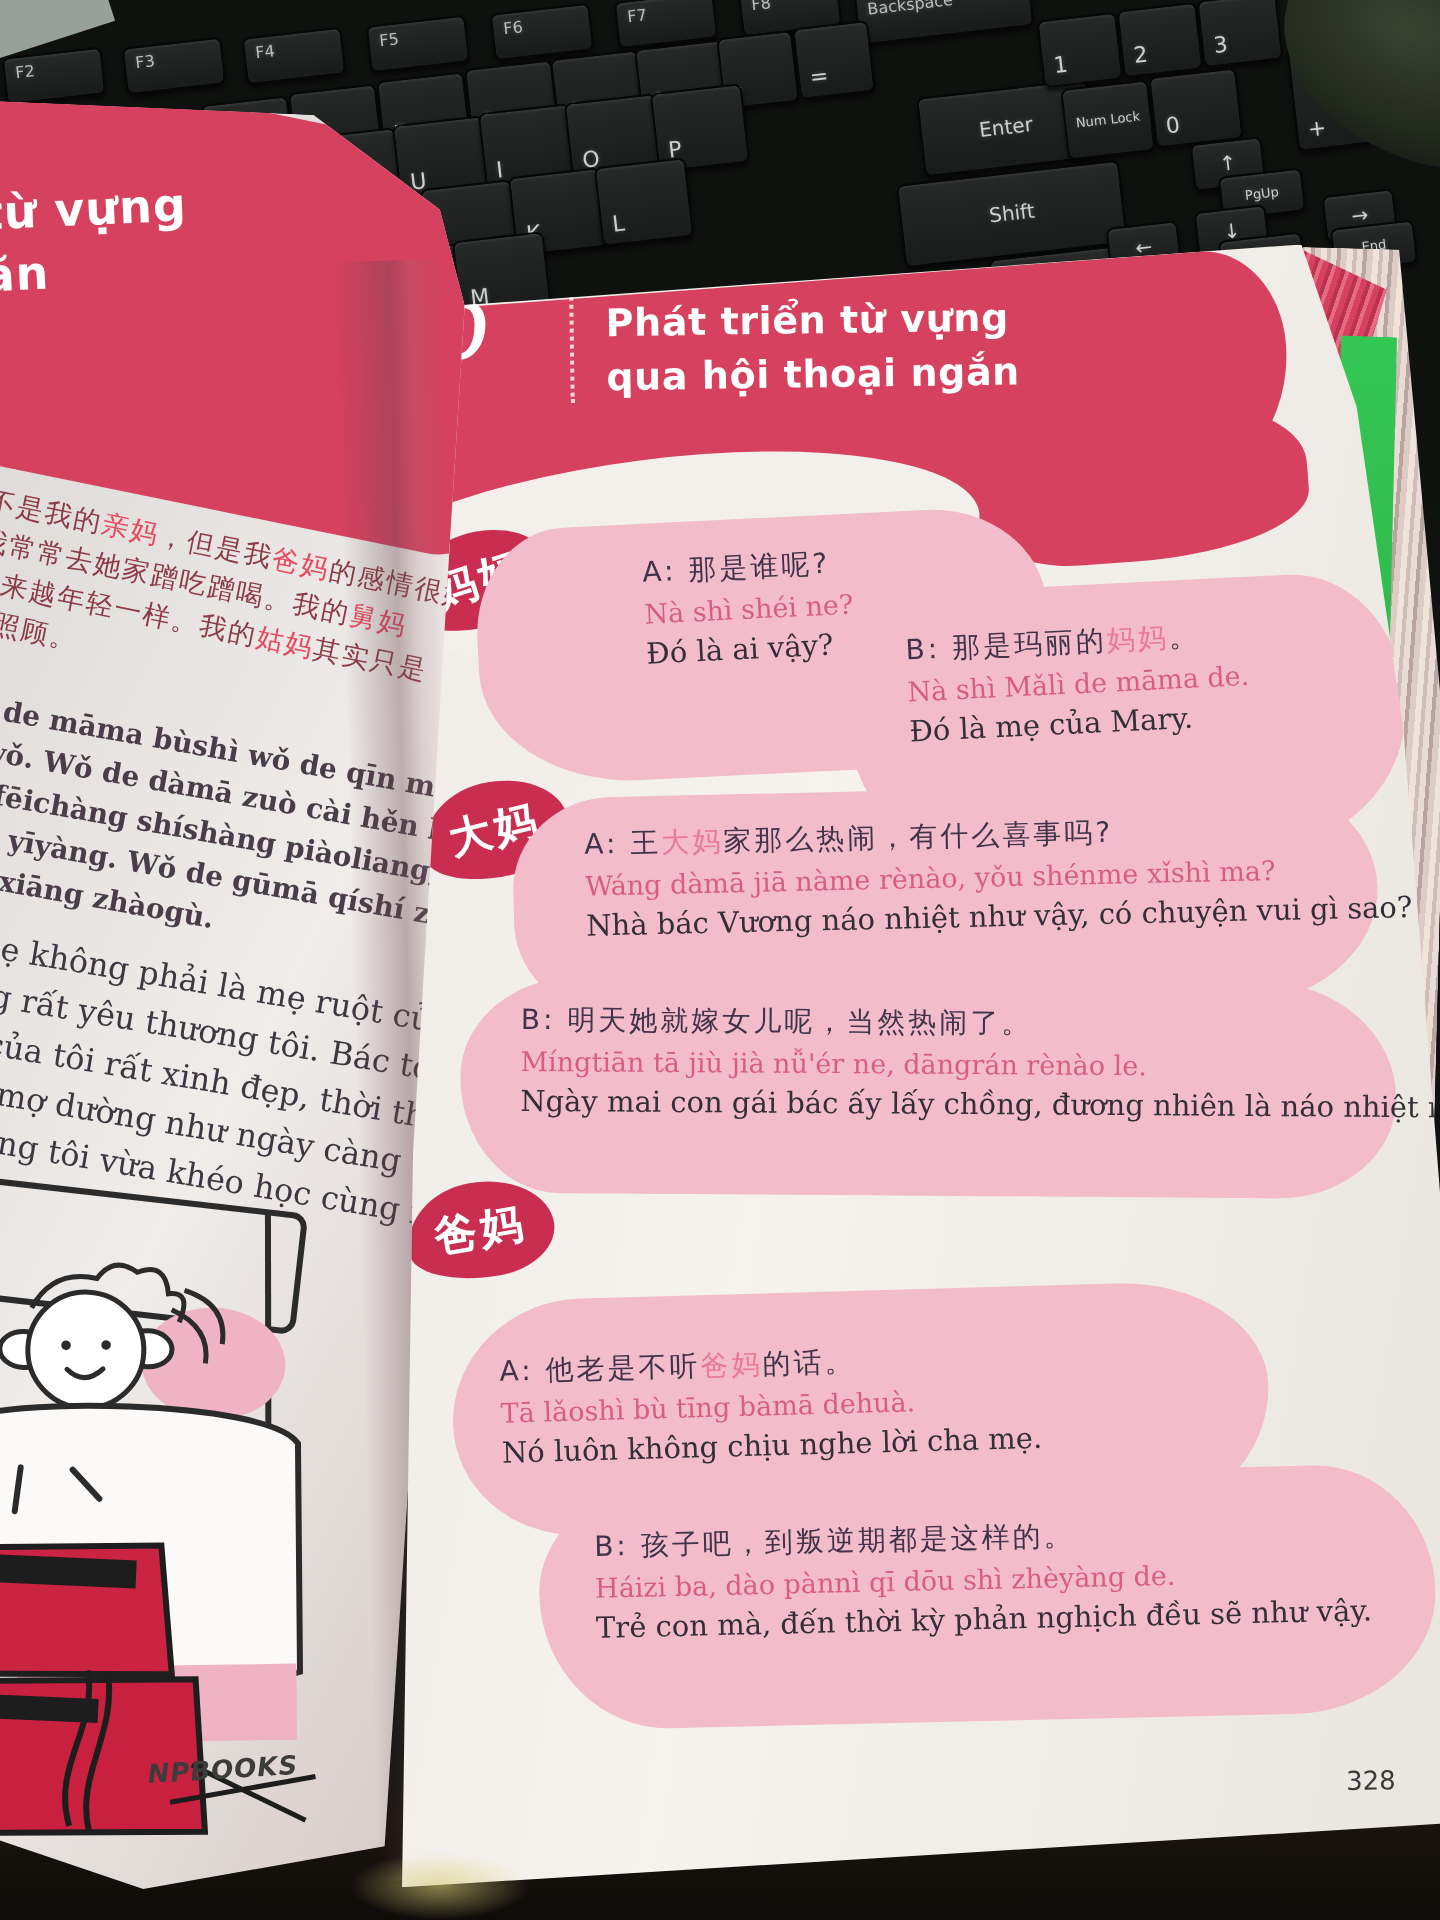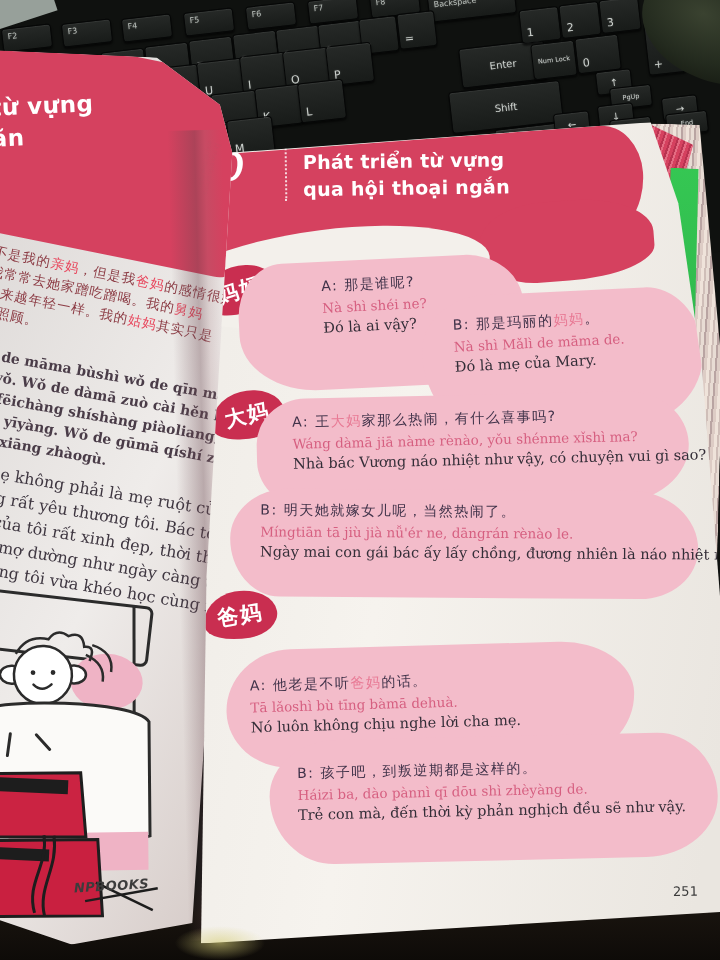--- a/index.html
+++ b/index.html
@@ -377,17 +377,17 @@
   </div>
 
   <div class="bubble s2-b1">
     <div class="cn"><span>B: </span><span>孩子吧，到叛逆期都是这样的。</span></div>
     <div class="py">Háizi ba, dào pànnì qī dōu shì zhèyàng de.</div>
     <div class="vn">Trẻ con mà, đến thời kỳ phản nghịch đều sẽ như vậy.</div>
   </div>
 </div>
   </div>
 </div>
-    <div class="pageno">251</div>
+    <div class="pageno">328</div>
   </div>
 
   <div class="glint"></div>
 </div>
 
 </body></html>

